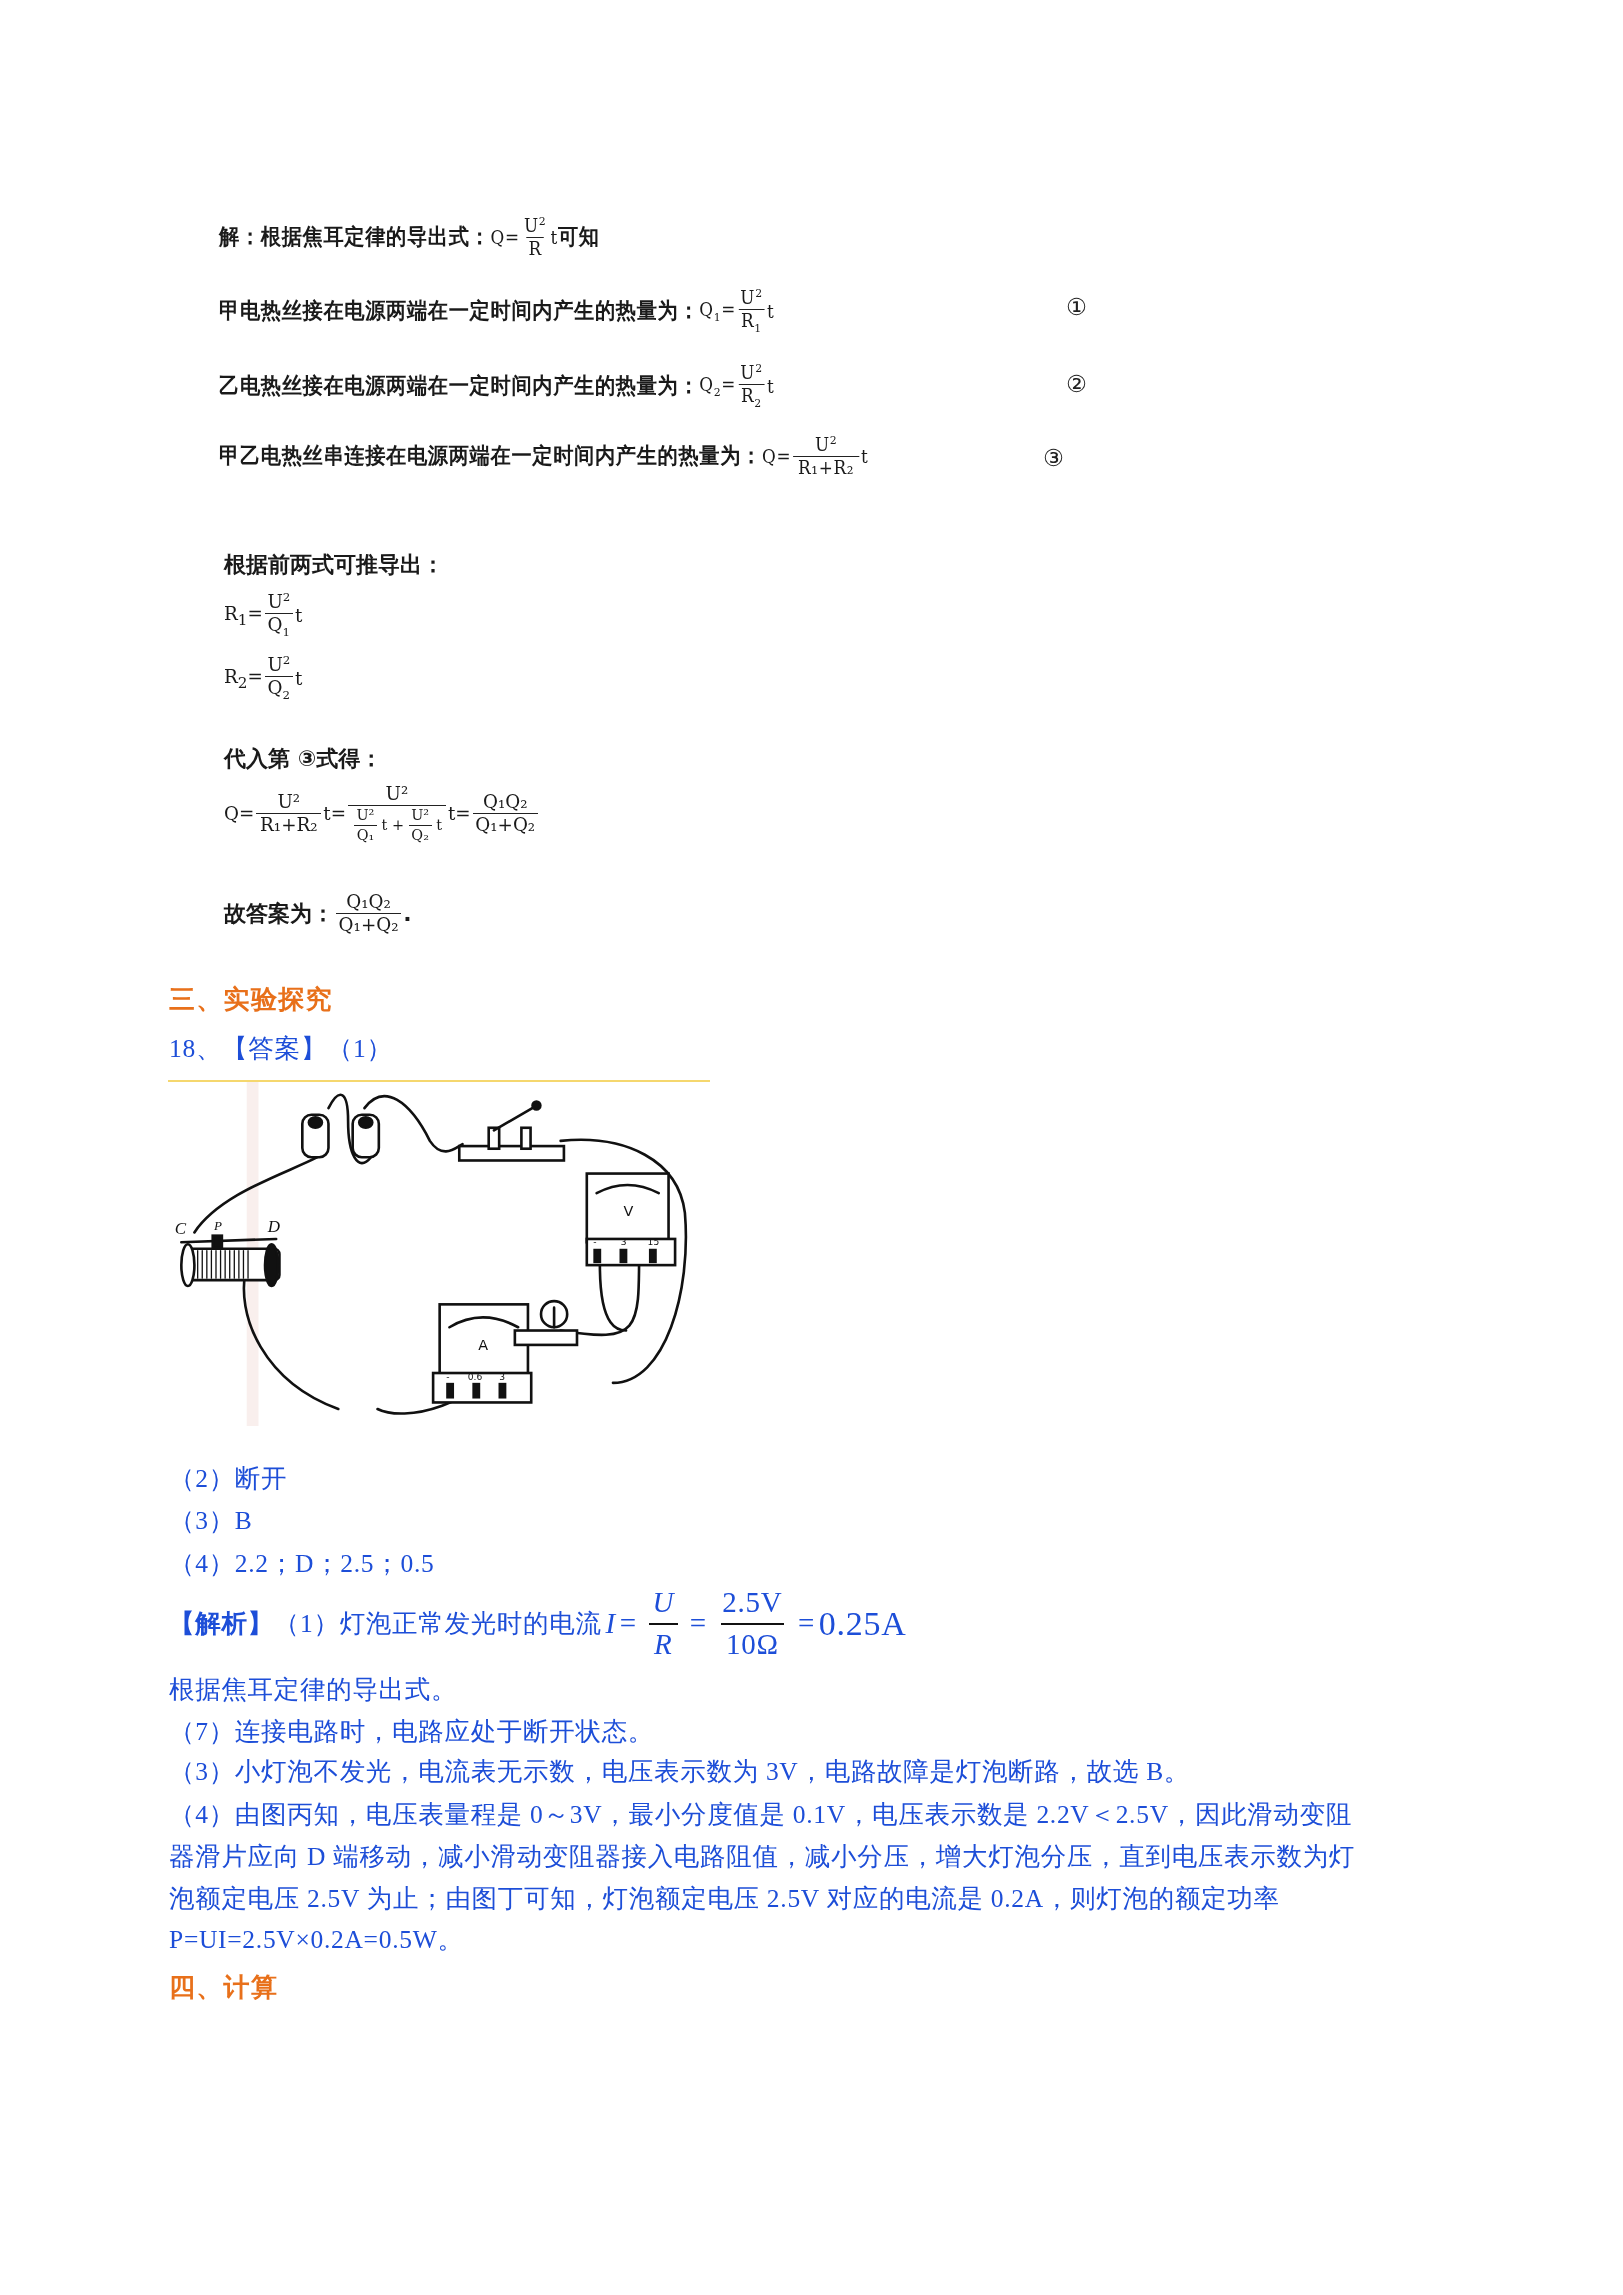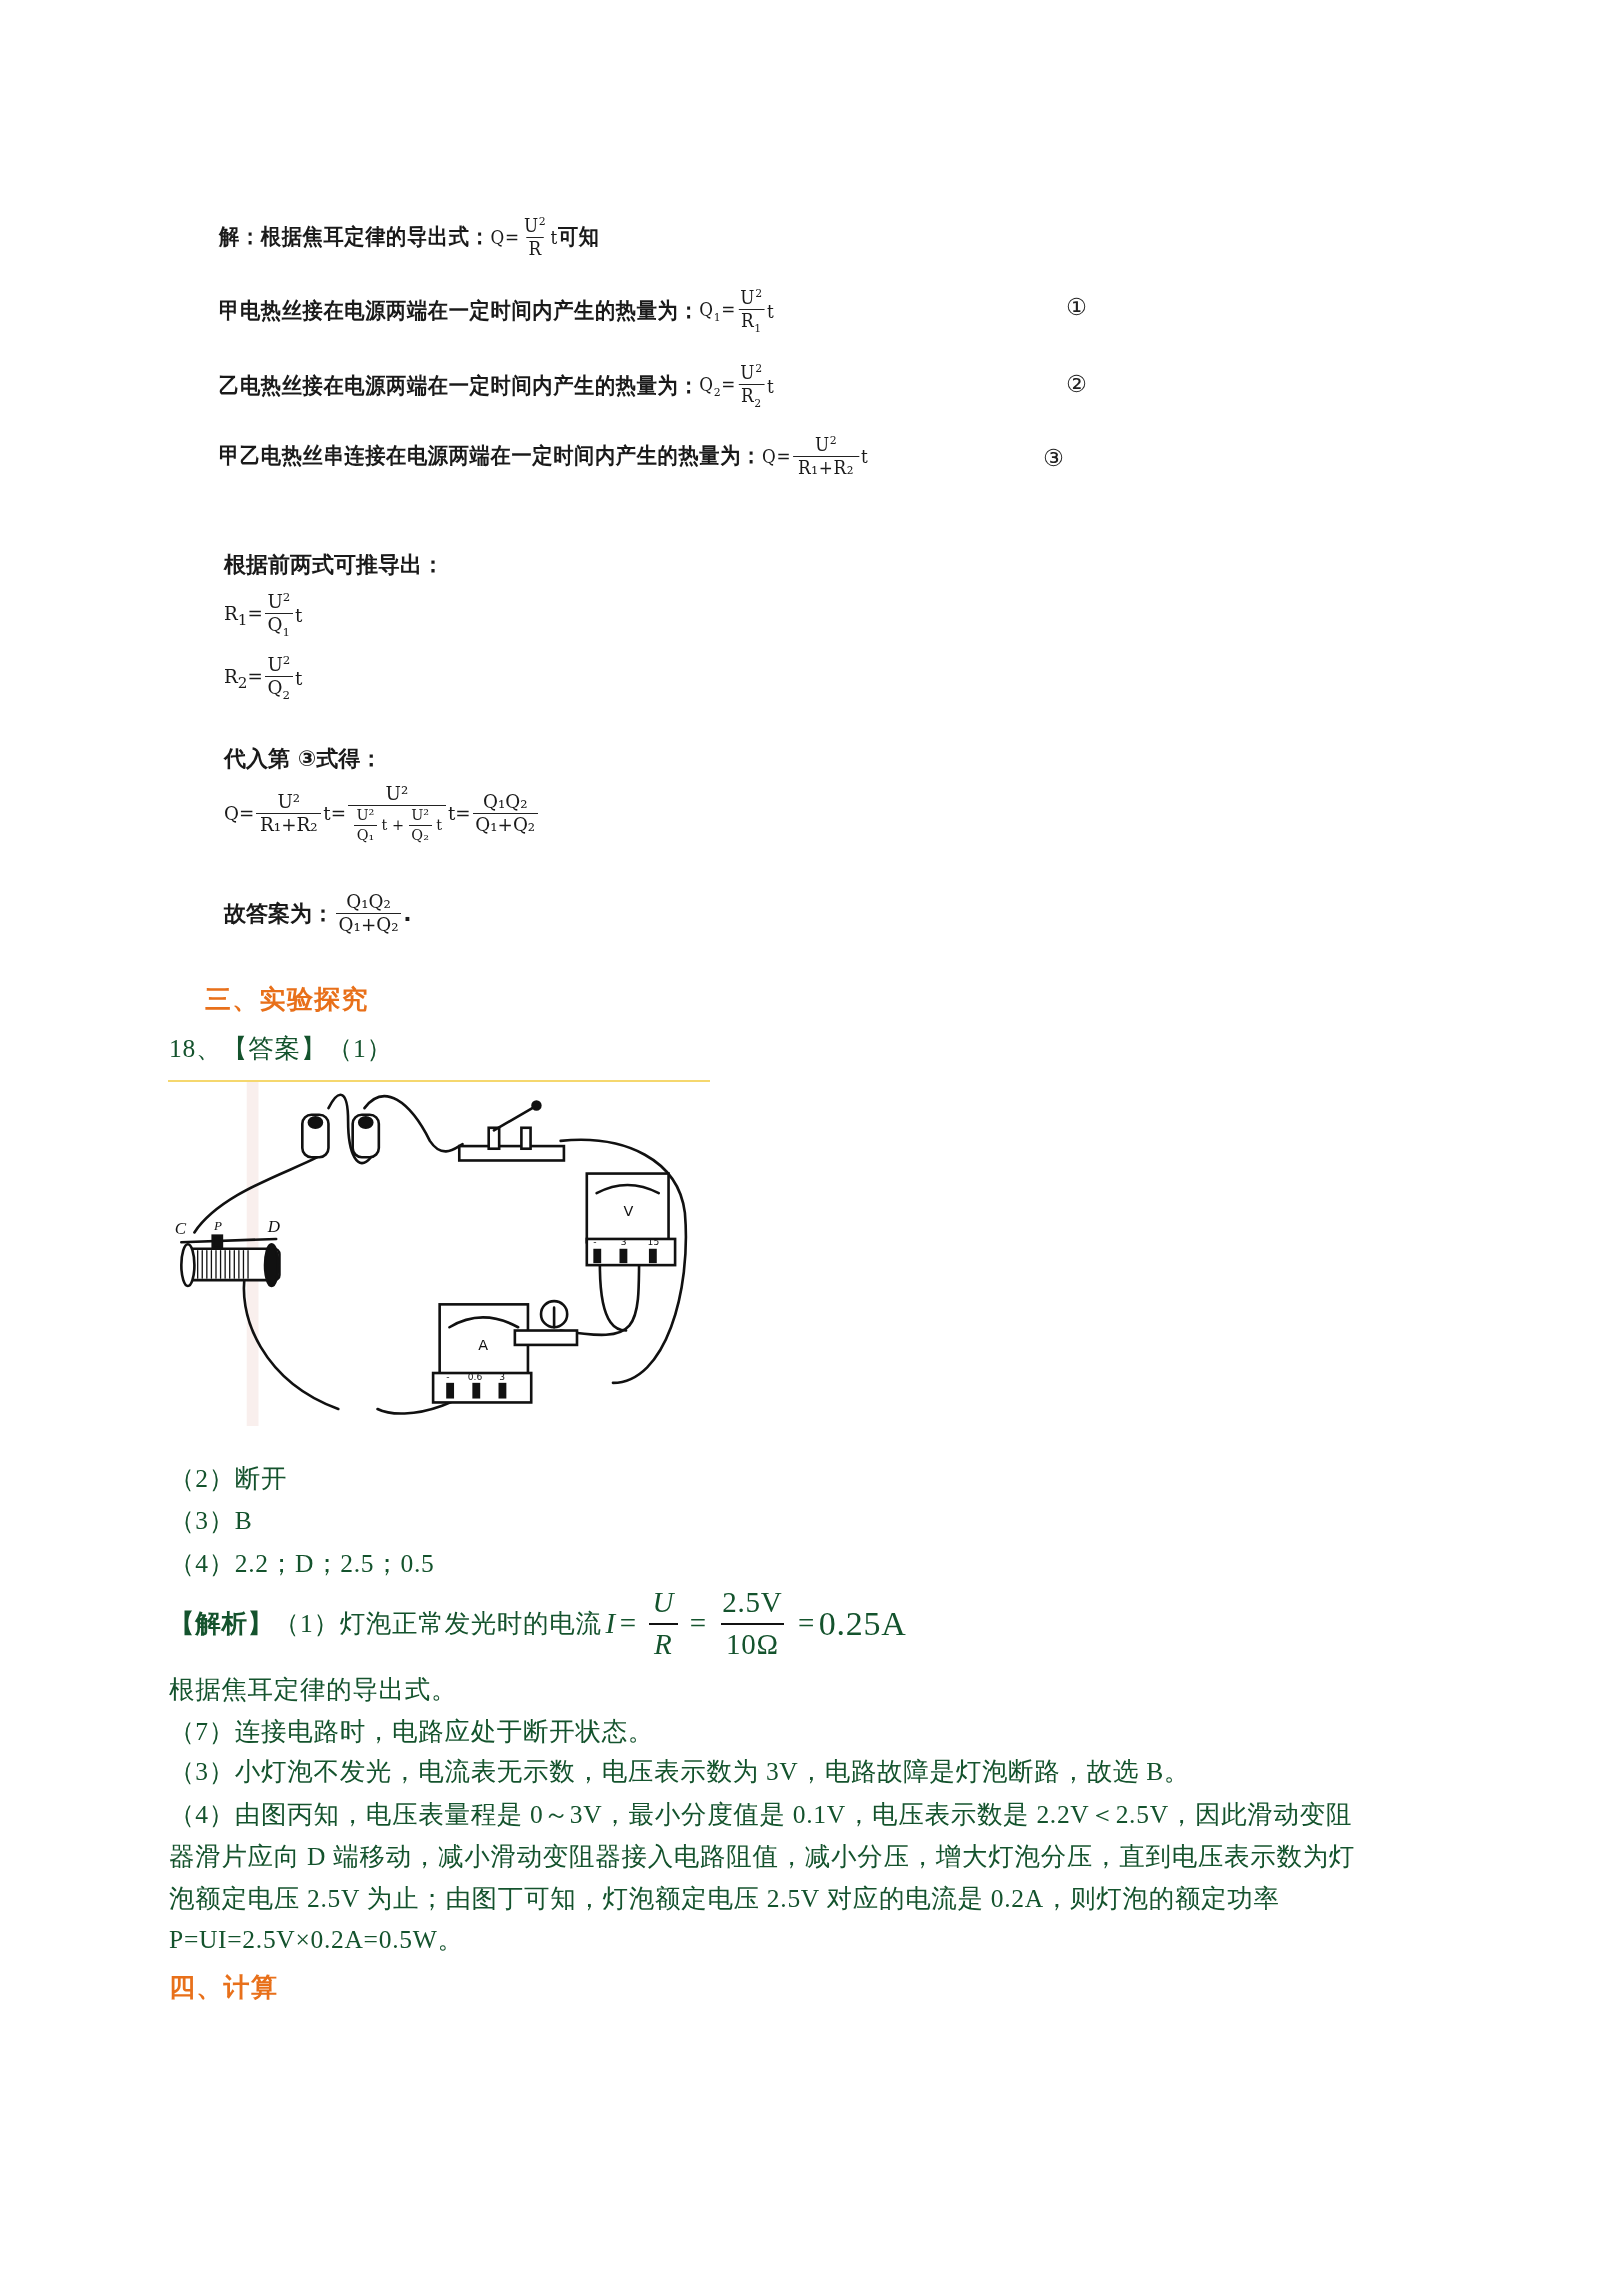--- a/index.html
+++ b/index.html
@@ -15,21 +15,21 @@
   .circ { position: absolute; font-family: "DejaVu Sans", sans-serif; font-size: 23.6px; color: #222; }
 
   
   .dline { position: absolute; left: 224px; font-size: 22px; font-weight: bold; font-family: "DejaVu Sans", sans-serif; color: #1a1a1a; white-space: nowrap; display: flex; align-items: center; }
   .dline .mathy { font-size: 18.3px; }
 
   
   .heading { position: absolute; left: 169px; font-family: "DejaVu Sans", sans-serif; font-weight: bold; font-size: 26px; color: #E8701A; letter-spacing: 1.3px; }
 
   
-  .body { position: absolute; left: 169px; font-family: "Liberation Serif", "DejaVu Serif", serif; font-size: 25.5px; color: #14532d; white-space: nowrap; letter-spacing: 0.7px; }
+  .body { position: absolute; left: 169px; font-family: "Liberation Serif", "DejaVu Serif", serif; font-size: 25.5px; color: #1d4ed8; white-space: nowrap; letter-spacing: 0.7px; }
   .body .ital { font-style: italic; }
   .bigfrac { display: inline-flex; flex-direction: column; align-items: center; vertical-align: middle; margin: 0 6.5px; font-size: 29px; line-height: 1.1; }
   .bigfrac .num { padding: 0 5.2px 3.9px; }
   .bigfrac .den { padding: 3.9px 5.2px 0; border-top: 2px solid #111; }
 
   
   .figure { position: absolute; left: 168px; top: 1080px; width: 542px; height: 347px; border-top: 2.6px solid #F5D76E; background: #fff; }
   .figure svg { display: block; }
 </style>
 </head>
@@ -132,21 +132,21 @@
 
 <div class="dline" style="top:893px;">
   <span>故答案为：</span>
   <span class="frac" style="min-width:62px;">
     <span class="num">Q₁Q₂</span>
     <span class="den" style="align-self:stretch;text-align:center;">Q₁+Q₂</span>
   </span>
   <span>.</span>
 </div>
 
-<div class="heading" style="top:982px;margin-left:36px;">三、实验探究</div>
+<div class="heading" style="top:982px;">三、实验探究</div>
 
 <div class="body" style="top:1031px;">18、【答案】（1）</div>
 
 <div class="figure">
   <svg width="542" height="344" viewBox="0 0 828 526">
 
     <rect x="120" y="0" width="18" height="526" fill="#f6e8e6" opacity="0.7"></rect>
     <g fill="none" stroke="#111" stroke-width="4" stroke-linecap="round">
 
       <path d="M228,115 C180,140 80,170 40,230"></path>

